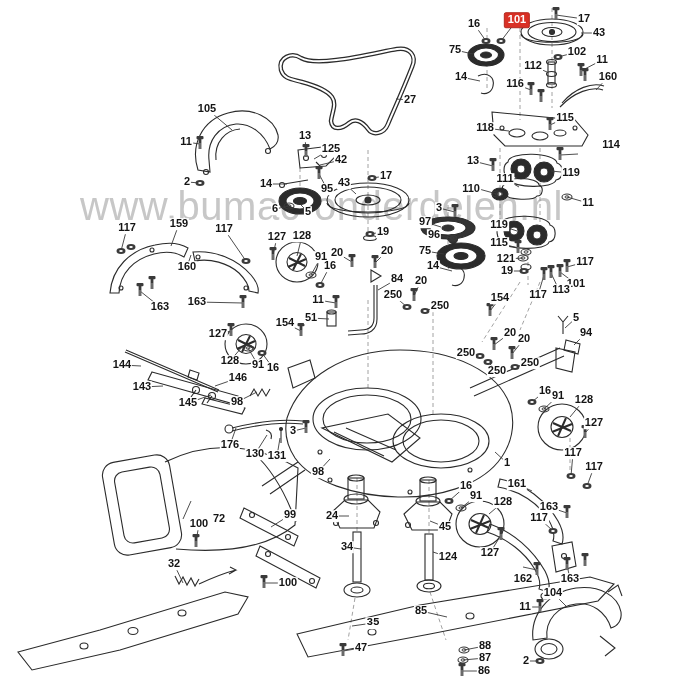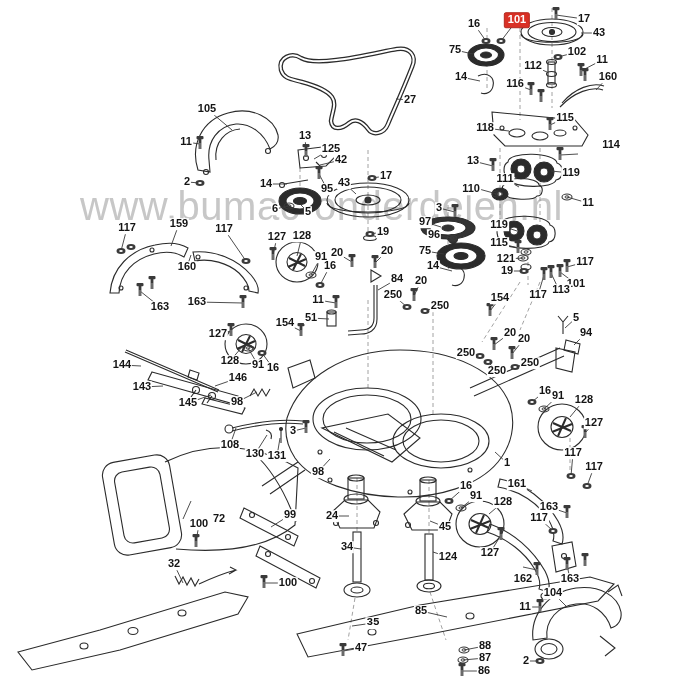--- a/index.html
+++ b/index.html
@@ -590,21 +590,21 @@
       <div class="part-label" style="left: 179px; top: 224px;">159</div>
       <div class="part-label" style="left: 224px; top: 229px;">117</div>
       <div class="part-label" style="left: 187px; top: 267px;">160</div>
       <div class="part-label" style="left: 160px; top: 307px;">163</div>
       <div class="part-label" style="left: 197px; top: 302px;">163</div>
       <div class="part-label" style="left: 122px; top: 365px;">144</div>
       <div class="part-label" style="left: 142px; top: 387px;">143</div>
       <div class="part-label" style="left: 188px; top: 403px;">145</div>
       <div class="part-label" style="left: 238px; top: 378px; text-align: right;">146</div>
       <div class="part-label" style="left: 237px; top: 402px;">98</div>
-      <div class="part-label" style="left: 230px; top: 445px;">108</div>
+      <div class="part-label" style="left: 230px; top: 445px;">176</div>
       <div class="part-label" style="left: 255px; top: 454px;">130</div>
       <div class="part-label" style="left: 277px; top: 456px;">131</div>
       <div class="part-label" style="left: 293px; top: 431px;">3</div>
       <div class="part-label" style="left: 318px; top: 472px;">98</div>
       <div class="part-label" style="left: 507px; top: 463px;">1</div>
       <div class="part-label" style="left: 517px; top: 484px;">161</div>
       <div class="part-label" style="left: 466px; top: 486px;">16</div>
       <div class="part-label" style="left: 476px; top: 496px;">91</div>
       <div class="part-label" style="left: 503px; top: 502px;">128</div>
       <div class="part-label" style="left: 490px; top: 553px;">127</div>

